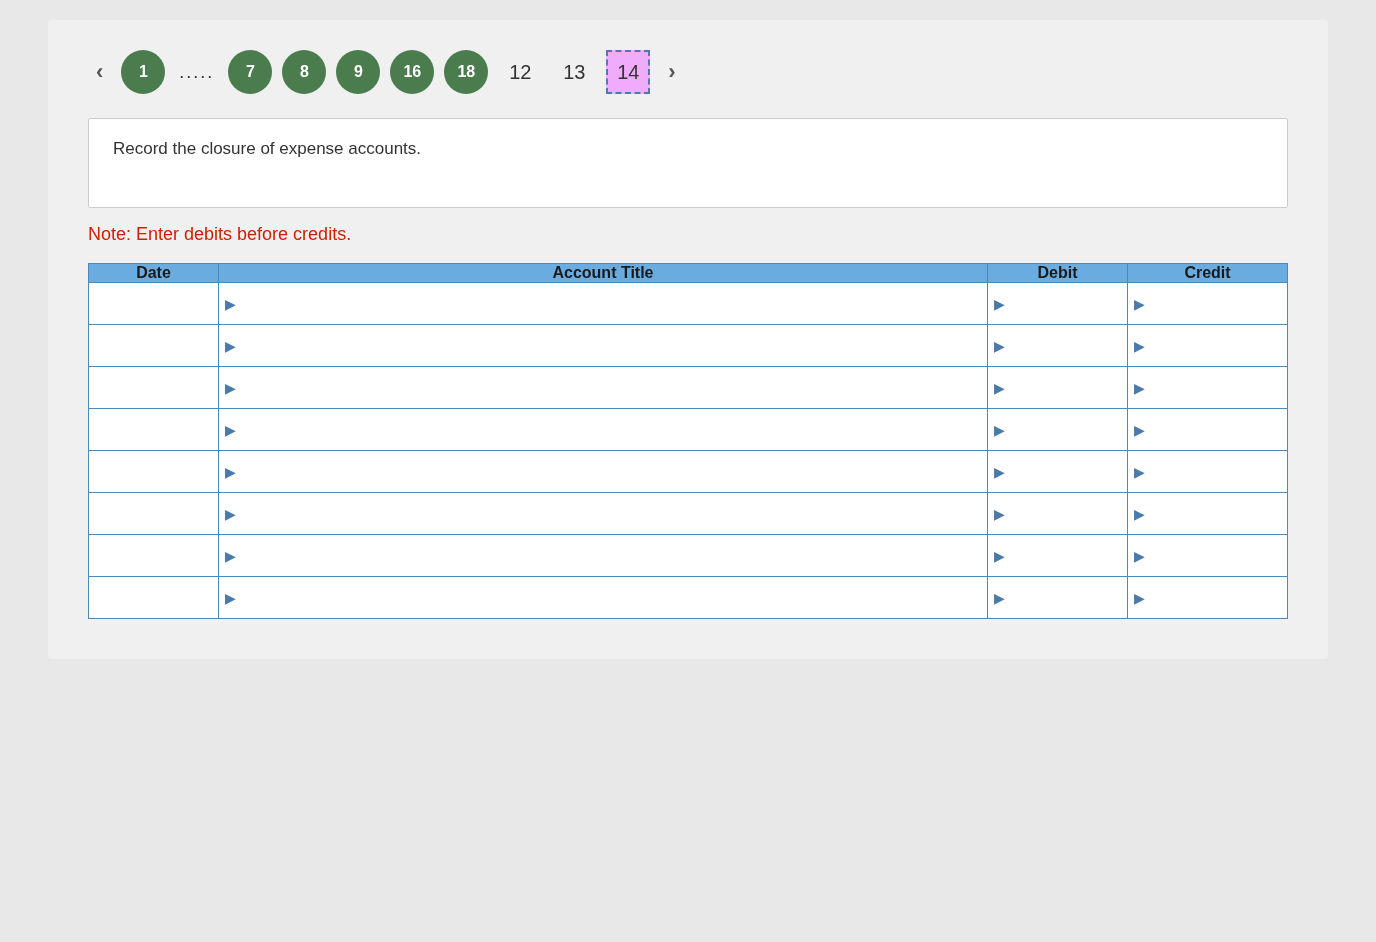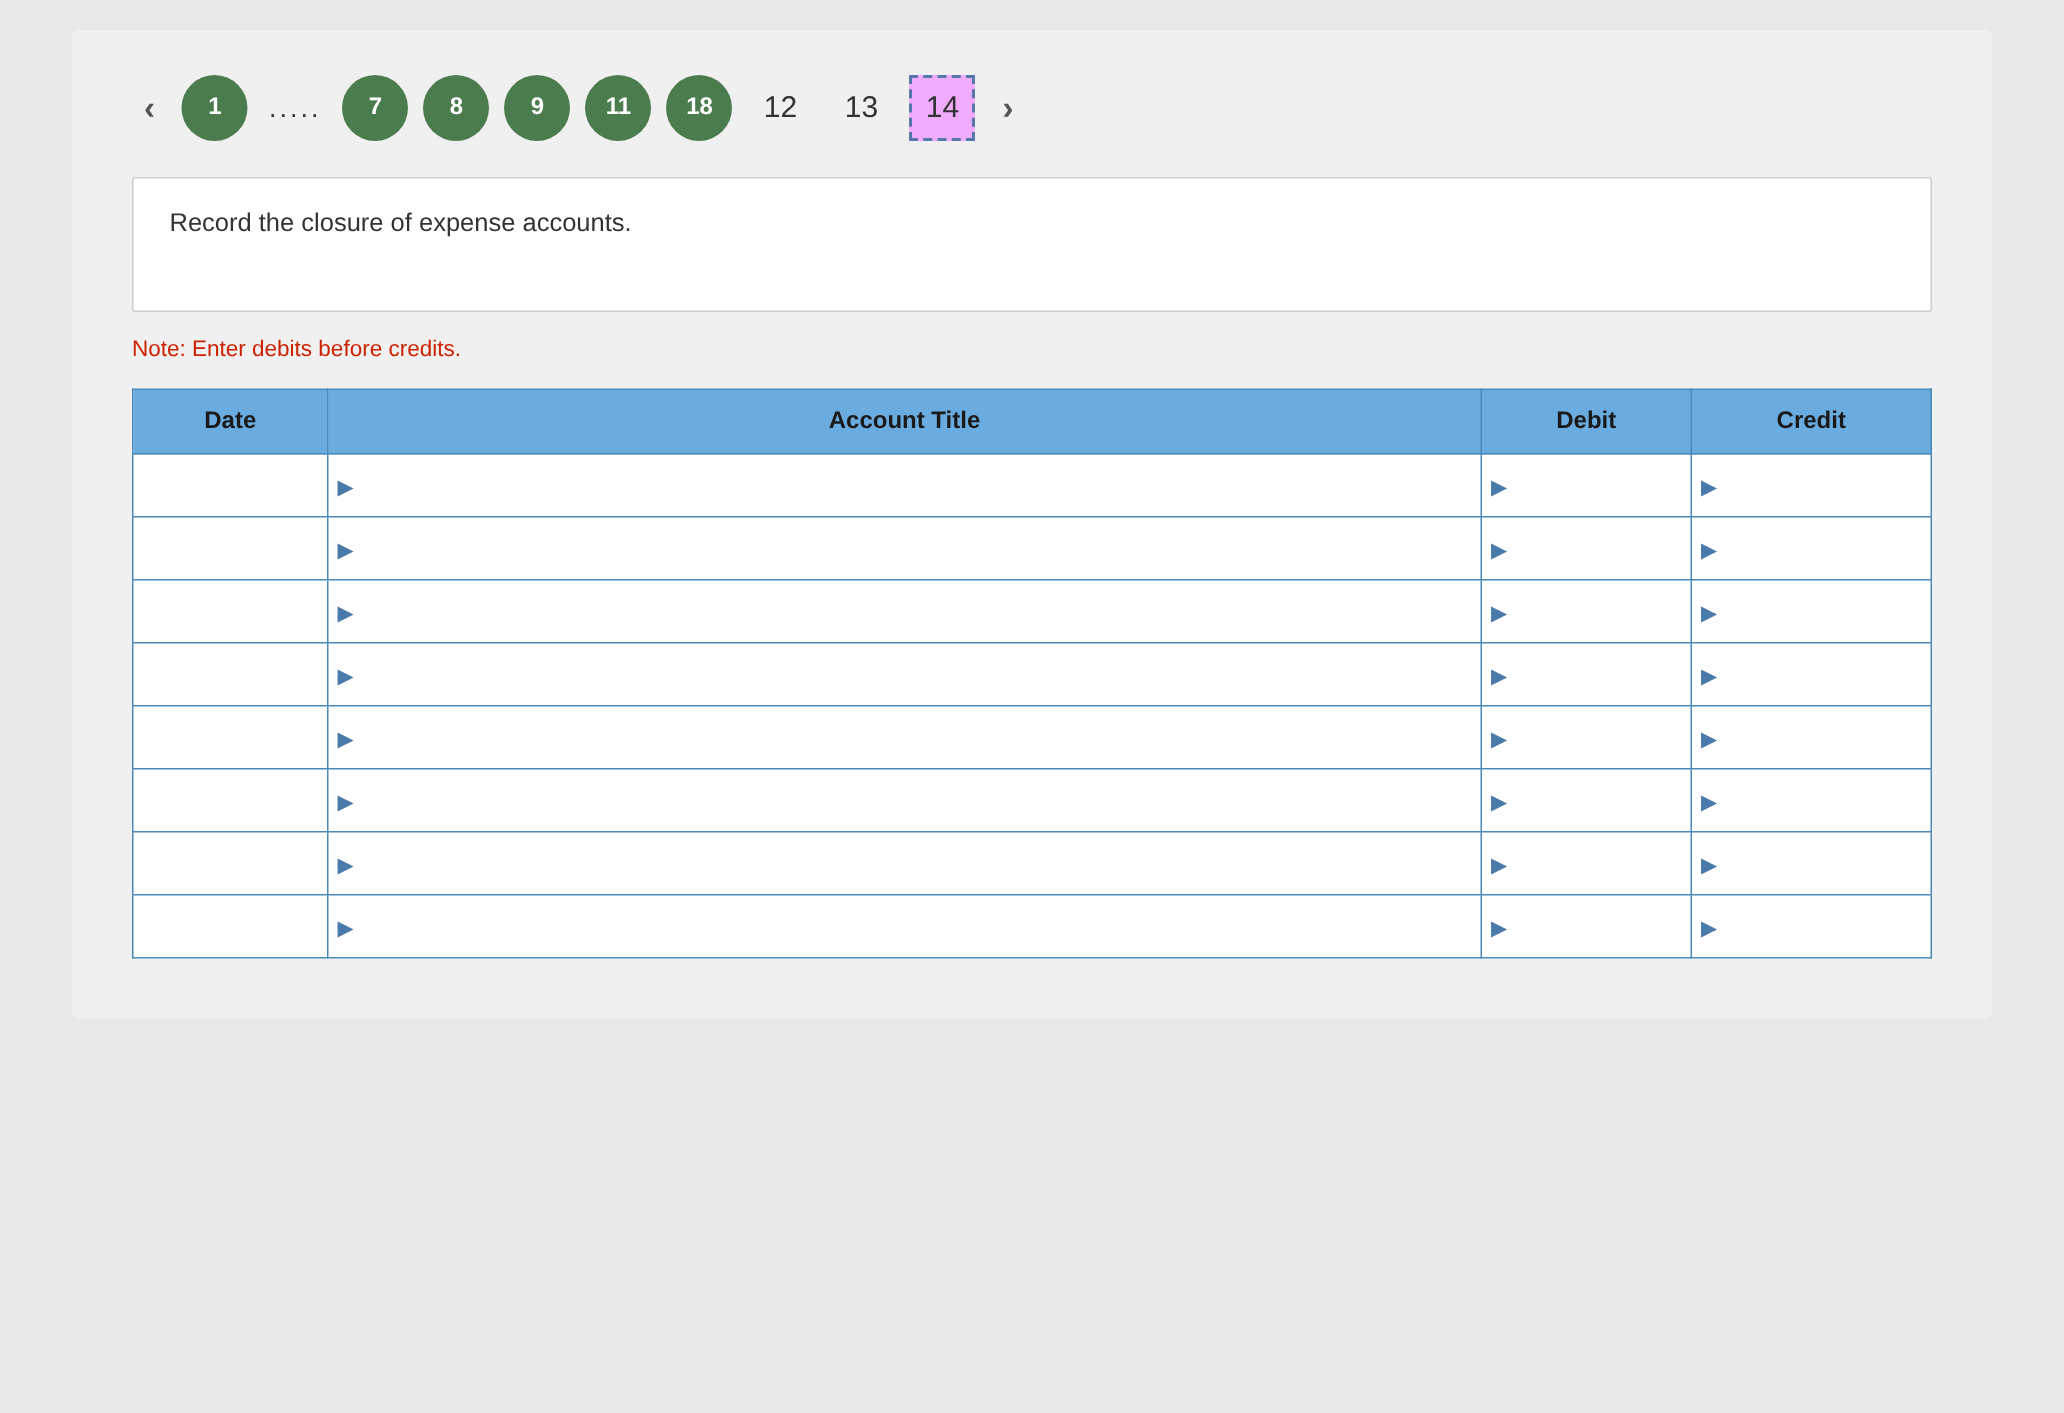--- a/index.html
+++ b/index.html
@@ -100,37 +100,37 @@
     }
 
     .description-text {
       font-size: 17px;
       color: #333;
     }
 
     
     .note-text {
       color: #cc2200;
-      font-size: 15px;
+      font-size: 18px;
       margin-bottom: 18px;
     }
 
     
     .journal-table {
       width: 100%;
       border-collapse: collapse;
       background: white;
     }
 
     .journal-table thead tr th {
       background: #6aabe0;
       color: #1a1a1a;
       font-weight: bold;
       font-size: 16px;
-      padding: 12px 16px;
+      padding: 0 16px;
       border: 1px solid #4a8ab8;
       text-align: center;
     }
 
     .journal-table thead tr th.date-col {
       width: 130px;
     }
 
     .journal-table thead tr th.account-col {
       width: auto;
@@ -205,21 +205,21 @@
     <div class="page-circle">
       <span>7</span>
     </div>
     <div class="page-circle">
       <span>8</span>
     </div>
     <div class="page-circle">
       <span>9</span>
     </div>
     <div class="page-circle">
-      <span>11</span>
+      <span>16</span>
     </div>
     <div class="page-circle">
       <span>18</span>
     </div>
 
     <div class="page-num">
       <span>12</span>
     </div>
     <div class="page-num">
       <span>13</span>

